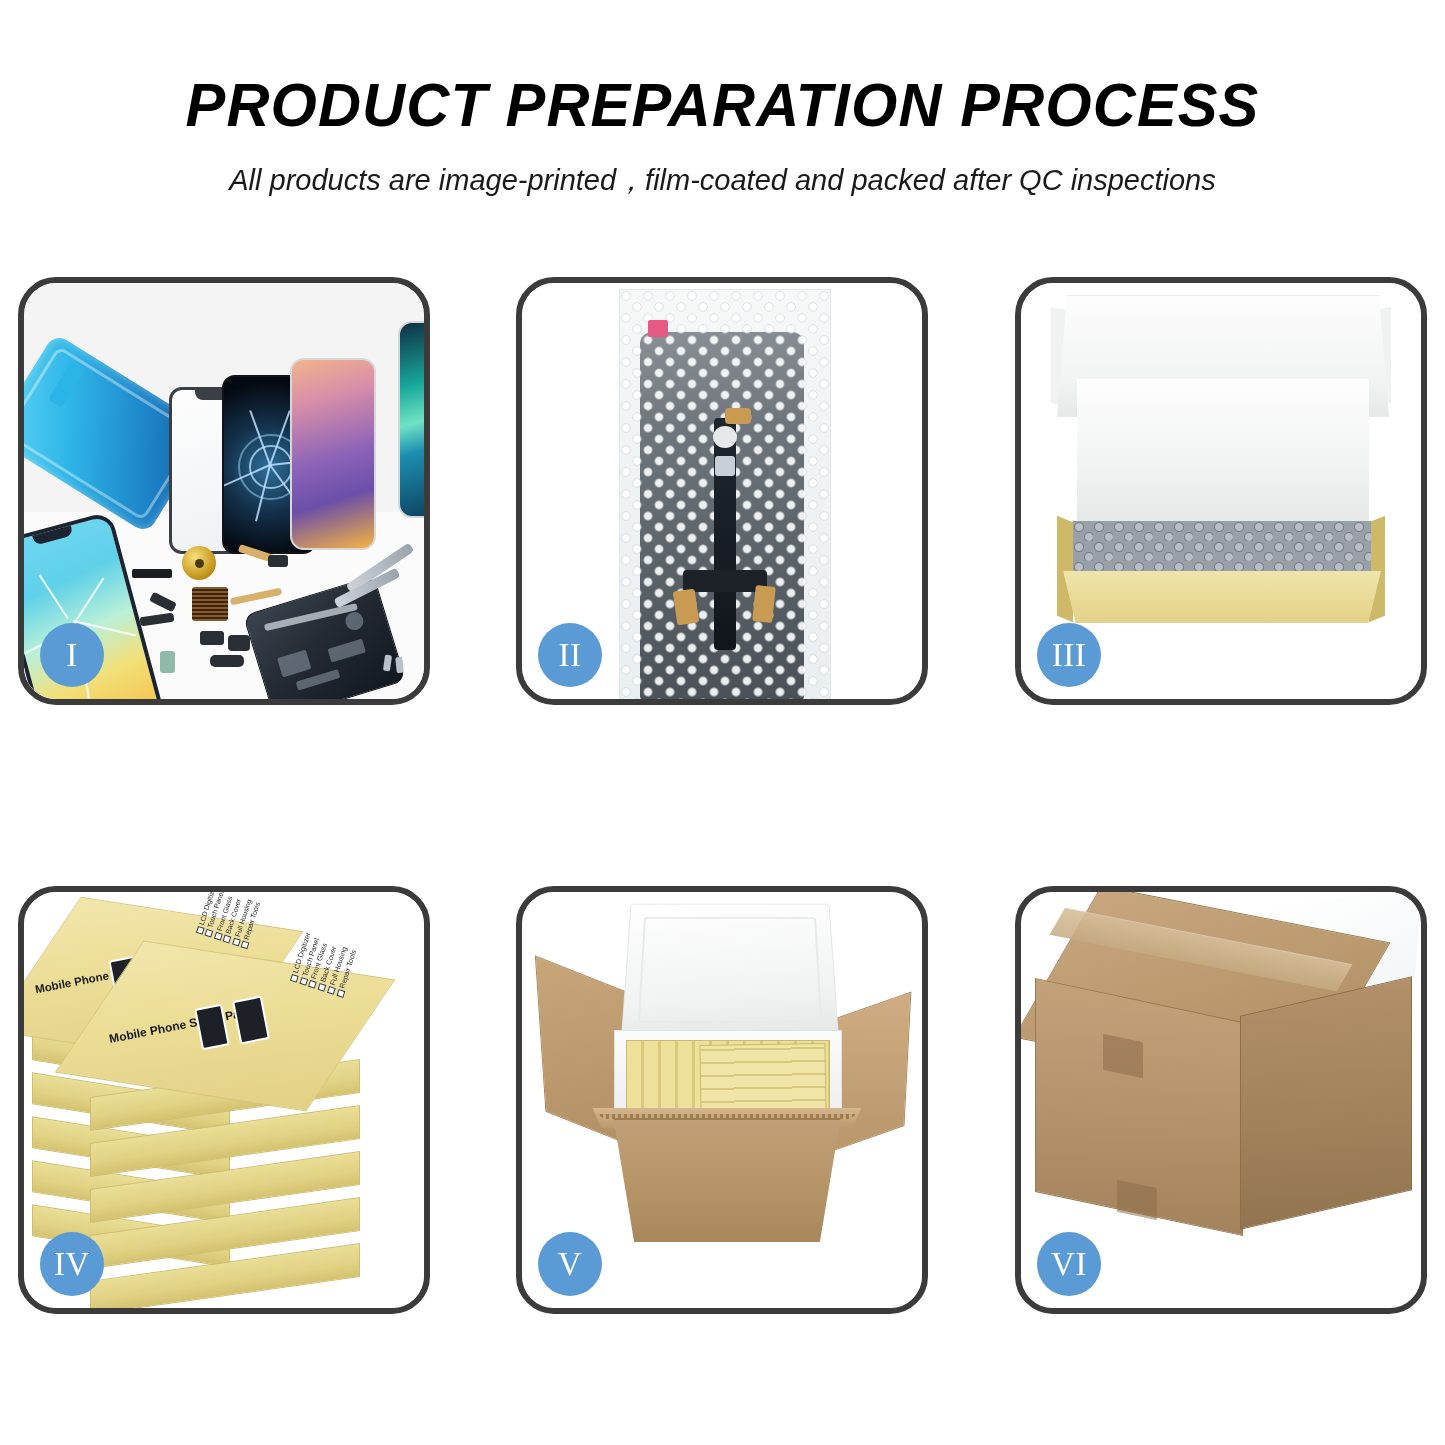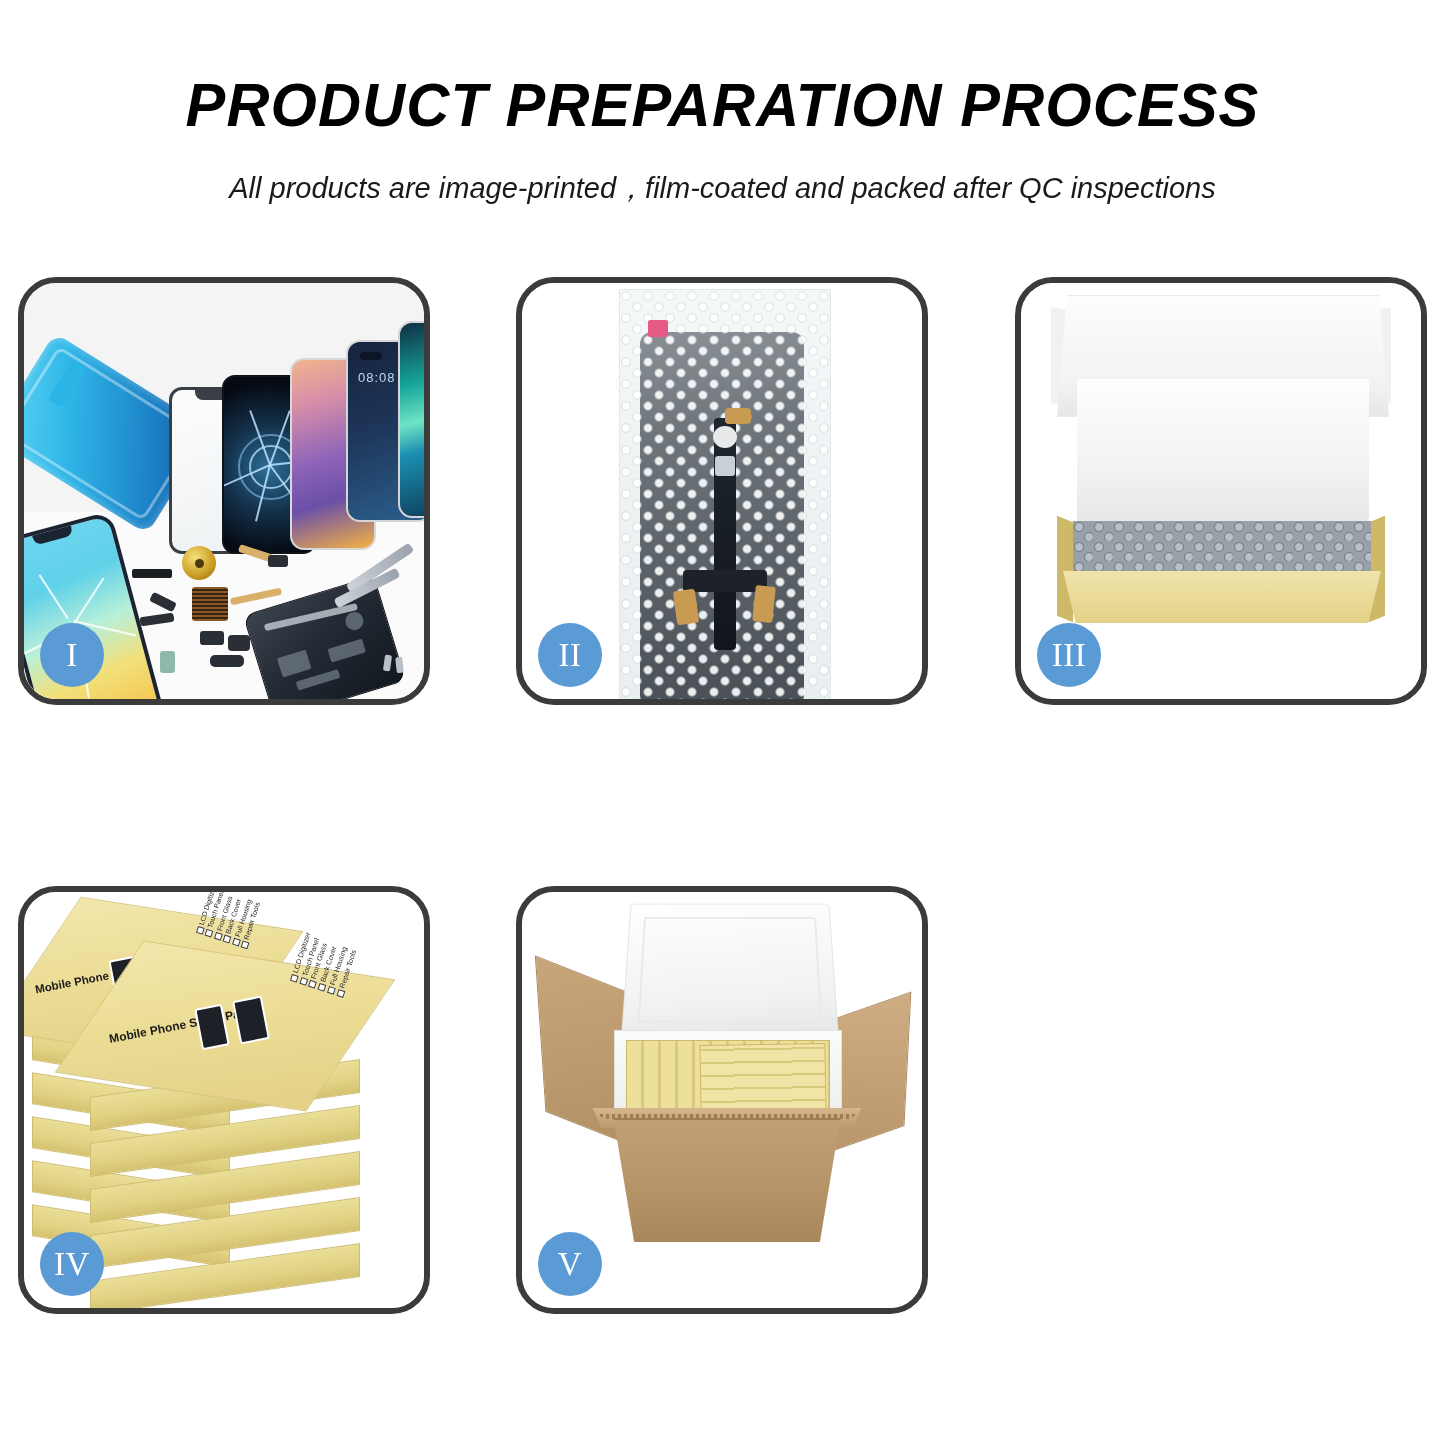--- a/index.html
+++ b/index.html
@@ -28,21 +28,21 @@
     padding-top: 74px;
     font-size: 62px;
     font-weight: 700;
     letter-spacing: 1.2px;
     color: #000000;
     font-family: "Liberation Sans", sans-serif;
     line-height: 1.0;
     transform: scaleX(0.96);
   }
   .subtitle {
-    margin: 16px;
+    margin: 8px;
     padding-top: 22px;
     font-size: 29px;
     font-weight: 400;
     color: #1a1a1a;
     letter-spacing: 0px;
     line-height: 1.0;
   }
 
   
   .grid {
@@ -416,24 +416,20 @@
           <div class="crk" style="transform:rotate(14deg)"></div>
           <div class="crk" style="transform:rotate(-36deg)"></div>
           <div class="crk" style="transform:rotate(66deg)"></div>
           <div class="crk" style="transform:rotate(-96deg)"></div>
           <div class="crk" style="transform:rotate(160deg)"></div>
           <div class="crk" style="transform:rotate(-160deg)"></div>
         </div>
 
         <div class="disp-purple"></div>
 
-        <div class="disp-blue">
-          <div class="pill"></div>
-          <div class="clock">08:08</div>
-        </div>
 
         <div class="disp-teal"></div>
 
         <div class="brk">
           <div class="nt"></div>
           <div class="ck" style="left:48%;top:42%;width:64px;transform:rotate(28deg)"></div>
           <div class="ck" style="left:46%;top:44%;width:58px;transform:rotate(-42deg)"></div>
           <div class="ck" style="left:50%;top:46%;width:70px;transform:rotate(96deg)"></div>
           <div class="ck" style="left:44%;top:40%;width:52px;transform:rotate(-108deg)"></div>
           <div class="ck" style="left:47%;top:45%;width:60px;transform:rotate(168deg)"></div>
@@ -576,14 +572,28 @@
         <div class="yellowrow"></div>
         <div class="yellowrow2"></div>
         <div class="cartonrim5"></div>
         <div class="corr5"></div>
         <div class="cartonfront5"></div>
       </div>
       <div class="badge">V</div>
     </div>
   </div>
 
+  <div class="panel p6">
+    <div class="panel-inner">
+      <div class="scene-sealed">
+        <div class="sh-plastic"></div>
+        <div class="sh-top"></div>
+        <div class="sh-tape"></div>
+        <div class="sh-left"></div>
+        <div class="sh-right"></div>
+        <div class="sh-tab" style="left:82px; top:146px; width:40px; height:36px; transform:skewY(12deg);"></div>
+        <div class="sh-tab" style="left:96px; top:292px; width:40px; height:32px; transform:skewY(12deg);"></div>
+      </div>
+      <div class="badge">VI</div>
+    </div>
+  </div>
 
 </div>
 
 </body></html>

